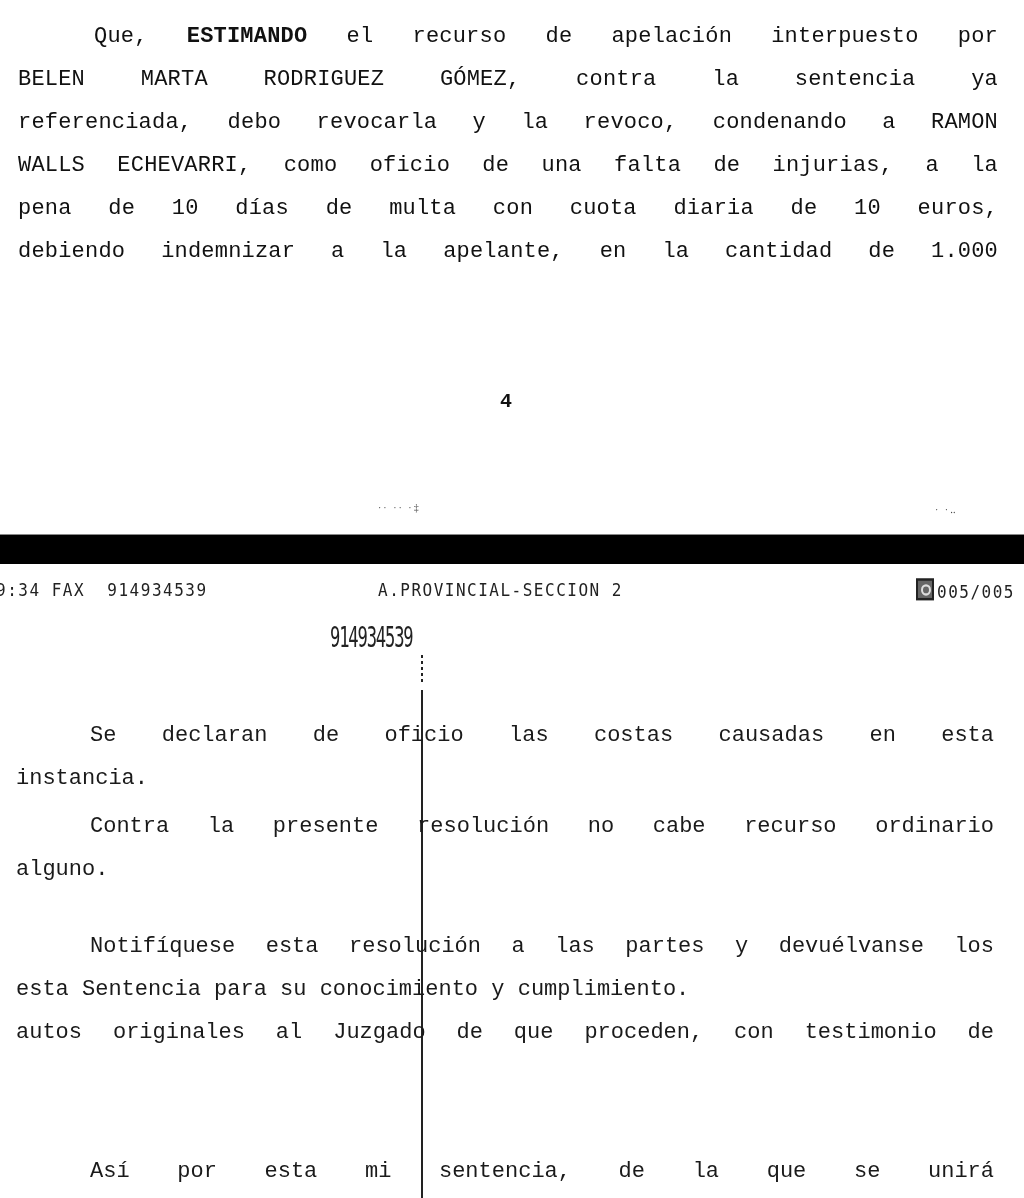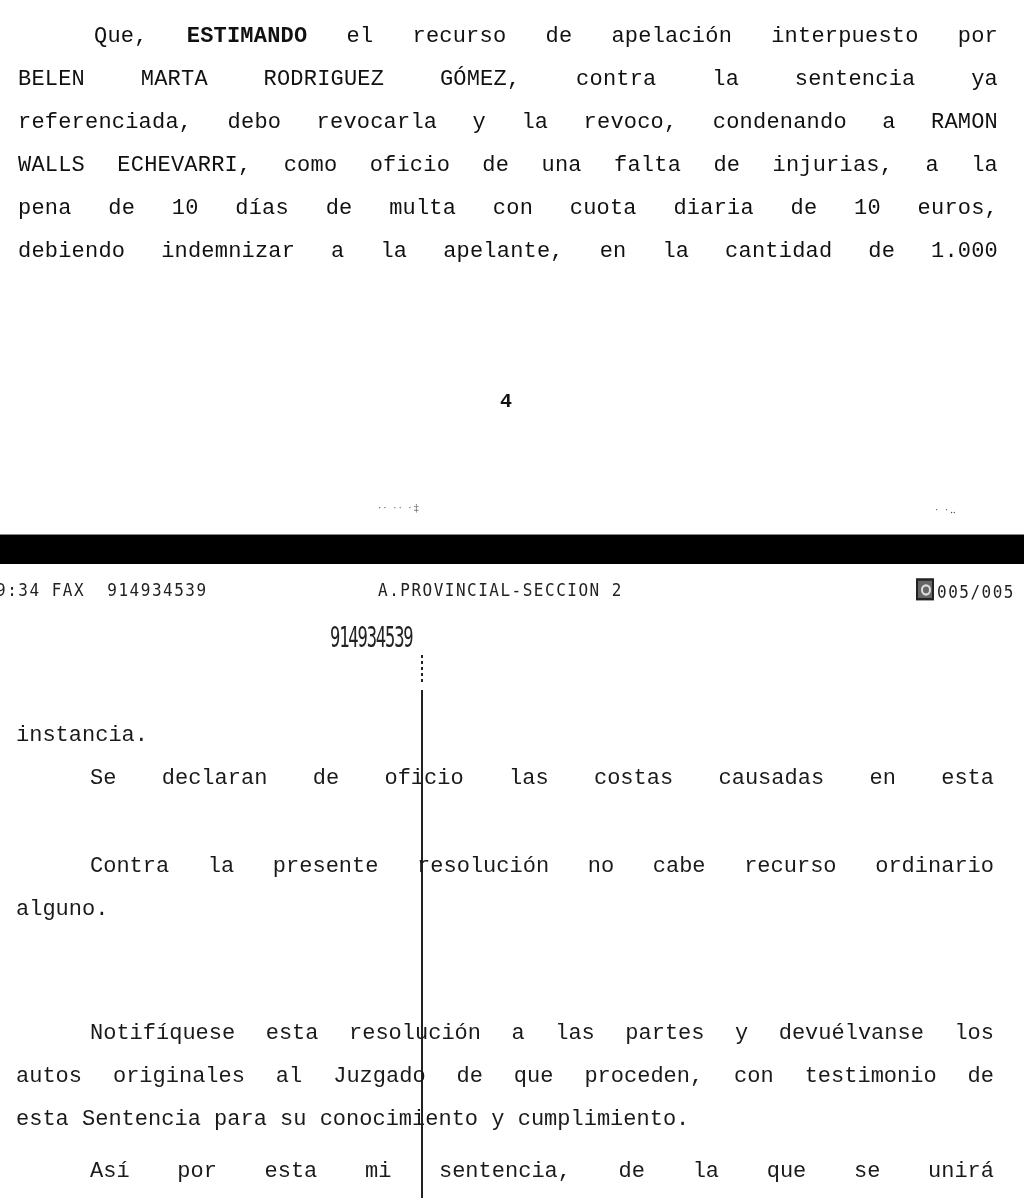--- a/index.html
+++ b/index.html
@@ -56,30 +56,30 @@
 <div class="faxhdr" style="left:916px;">
   <span class="icon-box"></span><span>005/005</span>
 </div>
 
 <div class="faxnum2">914934539</div>
 
 <div class="vline-dash"></div>
 <div class="vline" style="top:690px;"></div>
 
 <div class="b-para" style="top:714px;">
+  <span class="line"><span class="indent" style="width:74px"></span><span>Se declaran de oficio las costas causadas en esta</span></span>
   <span class="line last">instancia.</span>
-  <span class="line"><span class="indent" style="width:74px"></span><span>Se declaran de oficio las costas causadas en esta</span></span>
 </div>
 
-<div class="b-para" style="top:845px;">
+<div class="b-para" style="top:805px;">
   <span class="line"><span class="indent" style="width:74px"></span><span>Contra la presente resolución no cabe recurso ordinario</span></span>
   <span class="line last">alguno.</span>
 </div>
 
-<div class="b-para" style="top:1012px;">
+<div class="b-para" style="top:925px;">
   <span class="line"><span class="indent" style="width:74px"></span><span>Notifíquese esta resolución a las partes y devuélvanse los</span></span>
+  <span class="line last">esta Sentencia para su conocimiento y cumplimiento.</span>
   <span class="line">autos originales al Juzgado de que proceden, con testimonio de</span>
-  <span class="line last">esta Sentencia para su conocimiento y cumplimiento.</span>
 </div>
 
 <div class="b-para" style="top:1150px;">
   <span class="line"><span class="indent" style="width:74px"></span><span>Así por esta mi sentencia, de la que se unirá</span></span>
 </div>
 
 </body></html>

